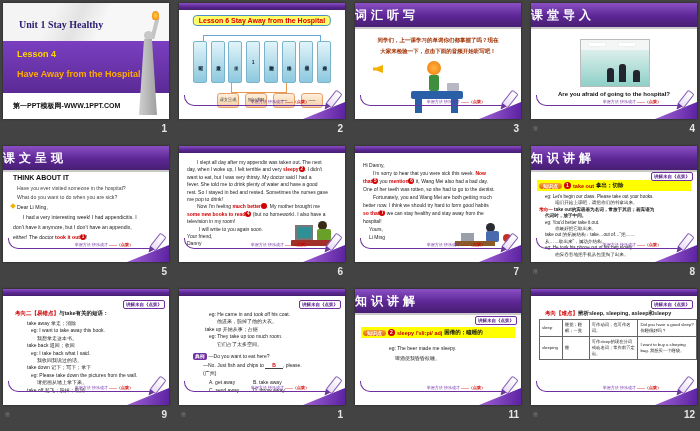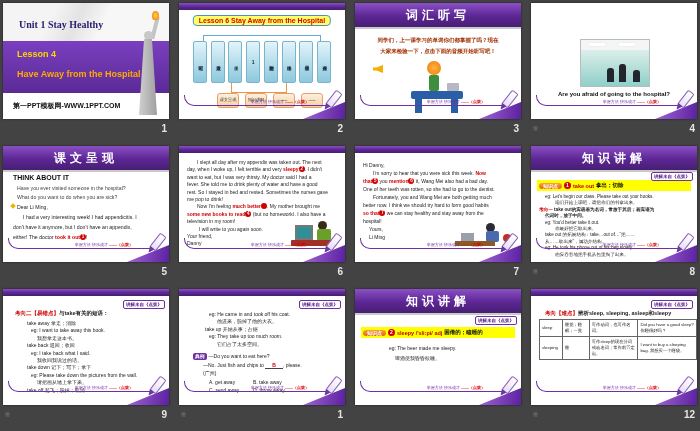--- a/index.html
+++ b/index.html
@@ -11,21 +11,21 @@
   .numrow{position:absolute;left:0;top:117px;width:166px;height:20px;}
   .pagenum{position:absolute;right:2px;top:3px;color:#e6e6e6;font-size:10px;font-weight:bold;}
   .cornermark{position:absolute;left:2px;top:5px;color:#8f8f8f;font-size:5px;}
 
   
   .strip{position:absolute;left:0;top:0;right:0;height:7px;
          background:linear-gradient(180deg,#8a4fc4,#5a2592 55%,#45206e);}
   .hdr{position:absolute;left:0;top:0;right:0;height:24px;
        background:linear-gradient(180deg,#8a4fc4,#5c2694 55%,#471f72);
        border-bottom:2px solid #c9c9c9;color:#fff;font-weight:bold;font-size:12px;
-       letter-spacing:4px;text-align:center;line-height:24px;}
+       letter-spacing:4px;line-height:24px;}
   .fline{position:absolute;left:5px;right:16px;bottom:13px;height:10px;
          border-bottom:1px solid #7030a0;border-left:1px solid #7030a0;
          border-bottom-left-radius:10px;}
   .ftri{position:absolute;right:0;bottom:0;width:42px;height:17px;
         background:linear-gradient(100deg,#a566d8,#5b21a0);
         clip-path:polygon(100% 0,100% 100%,0 100%);}
   .ftext{position:absolute;right:36px;bottom:15px;font-size:4px;color:#7030a0;white-space:nowrap;}
   .ftext .brand{color:#d00000;font-weight:bold;}
   .pencil{position:absolute;right:7px;bottom:11px;width:6px;height:16px;
           background:linear-gradient(#ffffff,#e9def6);border:1px solid #8a62b8;
@@ -218,20 +218,21 @@
     <div class="ftri"></div>
     <div class="pencil"></div>
   </div>
   <div class="numrow">
       <span class="pagenum">3</span>
     </div>
 </div>
 
 <div class="cell" style="left:531px;top:3px">
   <div class="thumb">
+    <div class="hdr">课堂导入</div>
     <div class="photo">
       <div class="ceil"></div>
       <div class="lamp" style="left:8px"></div>
       <div class="lamp" style="left:38px"></div>
       <div class="fig" style="left:26px"></div>
       <div class="fig" style="left:38px;height:18px"></div>
       <div class="fig" style="left:52px;height:12px"></div>
     </div>
     <div class="s4q">Are you afraid of going to the hospital?</div>
     <div class="fline"></div>
@@ -428,20 +429,23 @@
       <span class="kpen">sleepy /'sliːpi/ adj</span>
         <span class="kpcn">困倦的；瞌睡的</span>
     </div>
     <div class="ln" style="position:absolute;left:34px;top:56px">eg: The beer made me sleepy.</div>
     <div class="ln" style="position:absolute;left:40px;top:66px">啤酒使我昏昏欲睡。</div>
     <div class="fline"></div>
     <div class="ftext"><span>掌握方法 快乐成才 </span><span class="brand">——（点拨）</span></div>
     <div class="ftri"></div>
     <div class="pencil"></div>
   </div>
+  <div class="numrow">
+      <span class="pagenum">11</span>
+    </div>
 </div>
 
 <div class="cell" style="left:531px;top:289px">
   <div class="thumb">
     <div class="strip"></div>
     <div class="badge" style="top:11px">讲解来自《点拨》</div>
     <div class="ln" style="position:absolute;left:14px;top:21px;font-size:5.5px"><span class="red">考向【难点】</span><span class="b">辨析sleep, sleeping, asleep和sleepy</span></div>
     <table class="s12tbl">
       <tbody>
           <tr>

